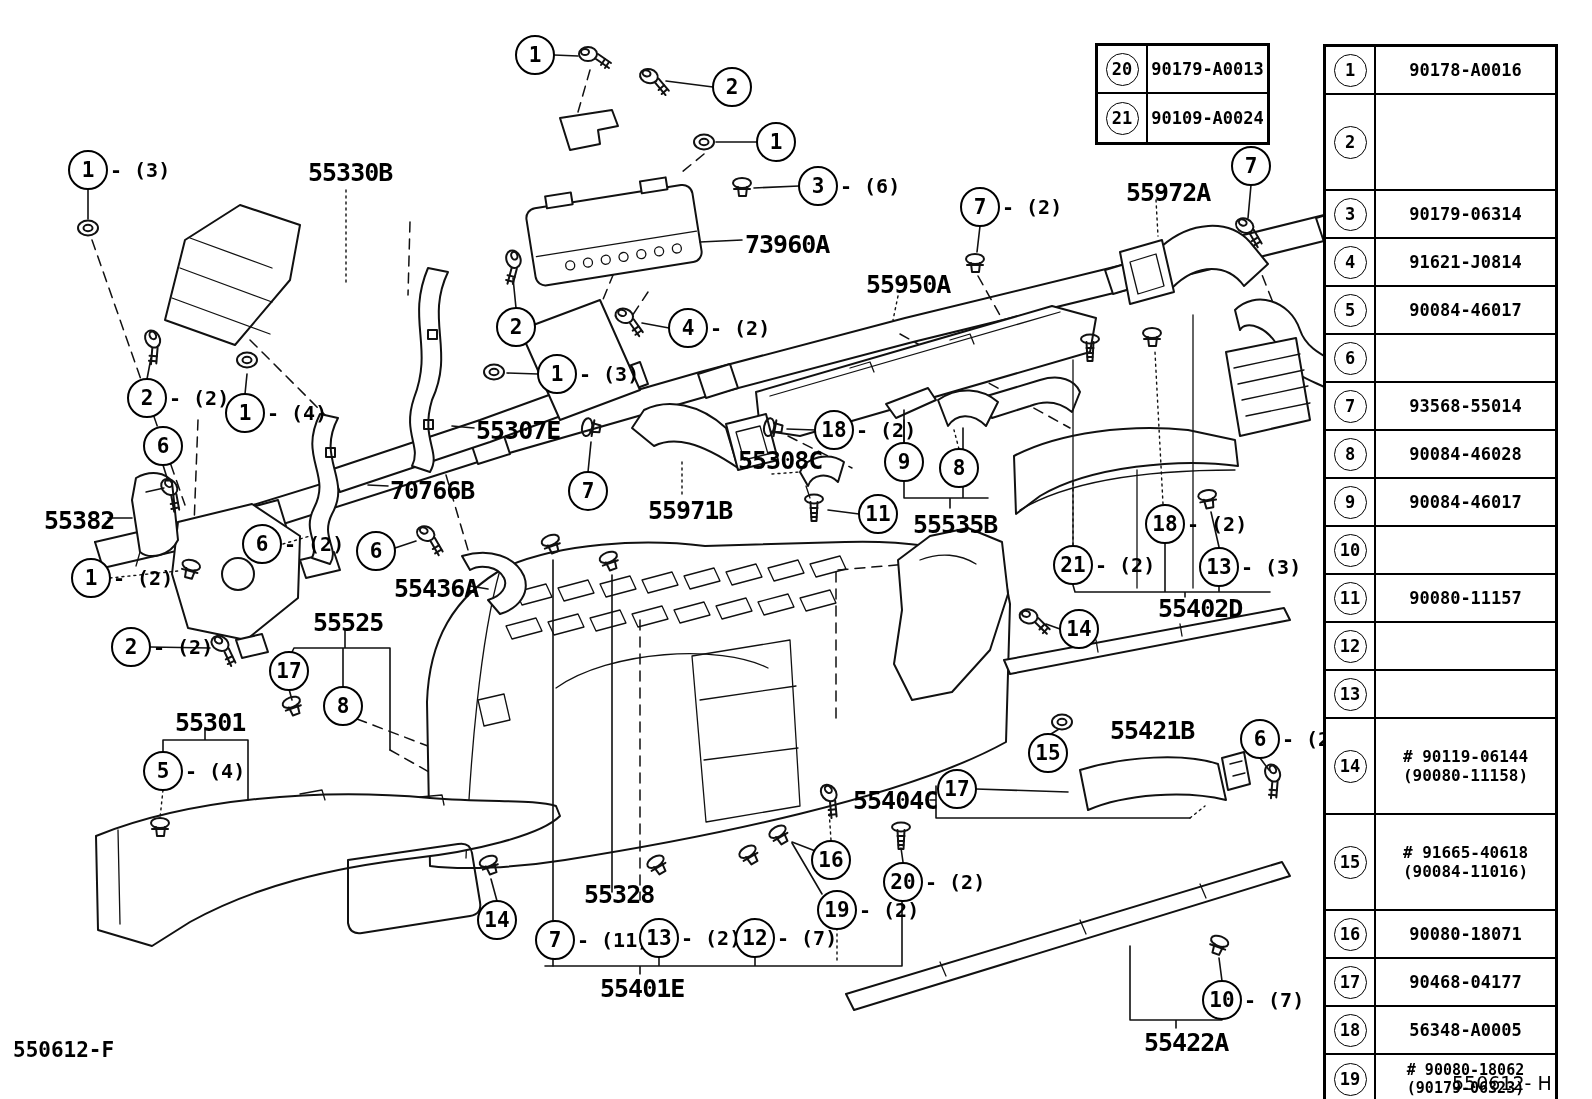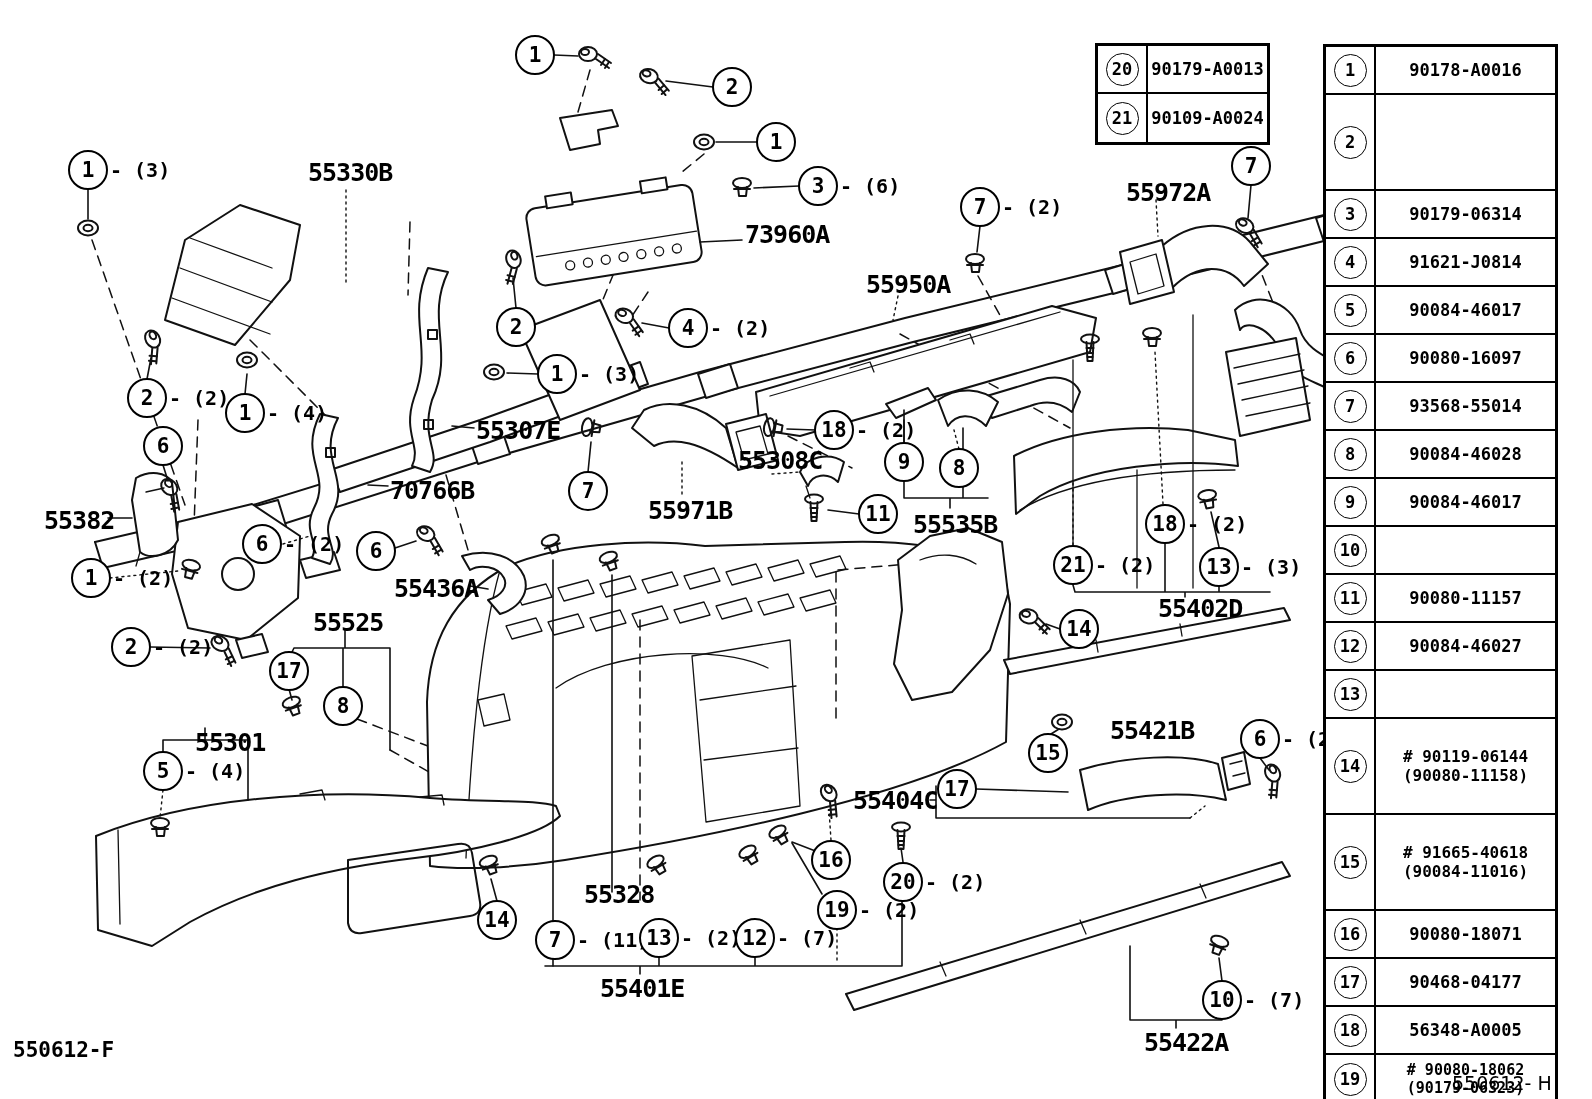--- a/index.html
+++ b/index.html
@@ -349,32 +349,32 @@
 
     <path class="s ld" d="M1130,946 L1130,1020 M1130,1020 L1222,1020 M1176,1020 L1176,1028"></path>
 
     <path class="s ld" d="M553,560 L553,966 M612,575 L612,892"></path>
     <path class="s ld" d="M545,966 L902,966 M659,958 L659,966 M755,958 L755,966 M902,900 L902,966 M640,966 L640,974"></path>
   </g>
 </svg>
 
 <div id="label-layer">
     <div class="plabel" style="left: 308px; top: 158px;">55330B</div>
-    <div class="plabel" style="left: 745px; top: 220px;">73960A</div>
+    <div class="plabel" style="left: 745px; top: 230px;">73960A</div>
     <div class="plabel" style="left: 866px; top: 270px;">55950A</div>
     <div class="plabel" style="left: 1126px; top: 178px;">55972A</div>
     <div class="plabel" style="left: 476px; top: 416px;">55307E</div>
     <div class="plabel" style="left: 390px; top: 476px;">70766B</div>
     <div class="plabel" style="left: 698px; top: 446px; margin-left: 40px;">55308C</div>
     <div class="plabel" style="left: 648px; top: 496px;">55971B</div>
     <div class="plabel" style="left: 913px; top: 510px;">55535B</div>
     <div class="plabel" style="left: 44px; top: 506px;">55382</div>
     <div class="plabel" style="left: 394px; top: 574px;">55436A</div>
     <div class="plabel" style="left: 313px; top: 608px;">55525</div>
-    <div class="plabel" style="left: 175px; top: 728px; margin-left: 20px;">55301</div>
+    <div class="plabel" style="left: 175px; top: 708px;">55301</div>
     <div class="plabel" style="left: 1158px; top: 594px;">55402D</div>
     <div class="plabel" style="left: 1110px; top: 716px;">55421B</div>
     <div class="plabel" style="left: 853px; top: 786px;">55404C</div>
     <div class="plabel" style="left: 584px; top: 880px;">55328</div>
     <div class="plabel" style="left: 600px; top: 974px;">55401E</div>
     <div class="plabel" style="left: 1144px; top: 1028px;">55422A</div>
   </div>
 <div id="callout-layer">
     <div class="co-circle" style="left: 88px; top: 170px;">1</div>
     <div class="co-qty" style="left: 110px; top: 170px;">- (3)</div>
@@ -494,23 +494,20 @@
         <span class="pcircle">5</span>
       </div>
       <div class="pcell-part">
         <span>90084-46017</span>
       </div>
     </div>
     <div class="prow rs">
       <div class="pcell-num">
         <span class="pcircle">6</span>
       </div>
-      <div class="pcell-part">
-        <span>90080-16097</span>
-      </div>
     </div>
     <div class="prow rs">
       <div class="pcell-num">
         <span class="pcircle">7</span>
       </div>
       <div class="pcell-part">
         <span>93568-55014</span>
       </div>
     </div>
     <div class="prow rs">
@@ -538,23 +535,20 @@
       <div class="pcell-num">
         <span class="pcircle">11</span>
       </div>
       <div class="pcell-part">
         <span>90080-11157</span>
       </div>
     </div>
     <div class="prow rs">
       <div class="pcell-num">
         <span class="pcircle">12</span>
-      </div>
-      <div class="pcell-part">
-        <span>90084-46027</span>
       </div>
     </div>
     <div class="prow rm">
       <div class="pcell-num">
         <span class="pcircle">13</span>
       </div>
     </div>
     <div class="prow rl">
       <div class="pcell-num">
         <span class="pcircle">14</span>

